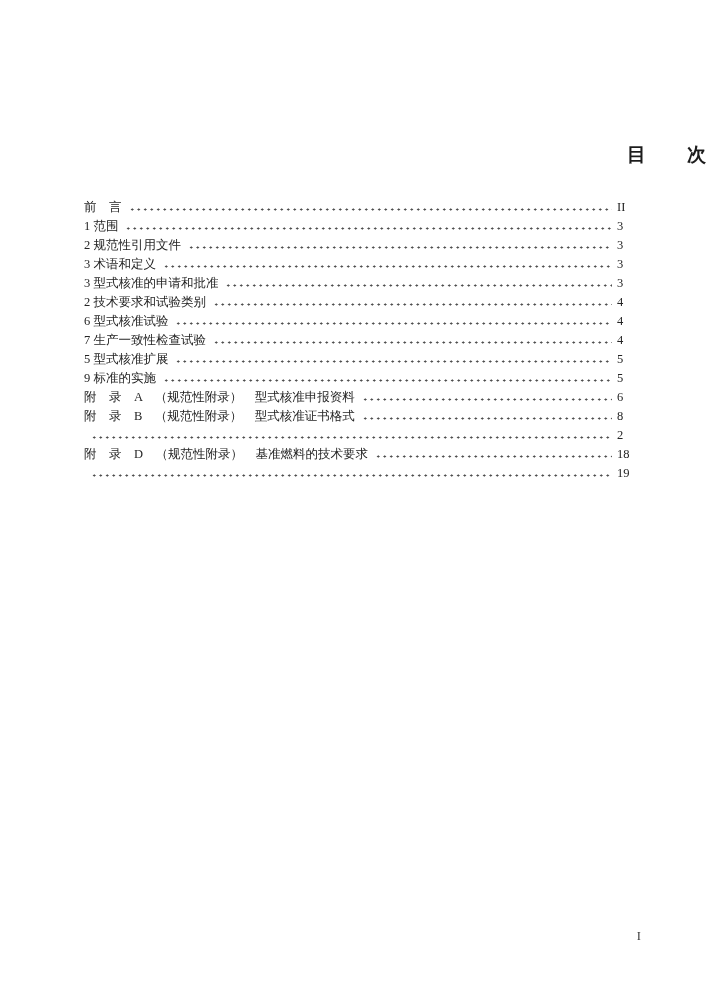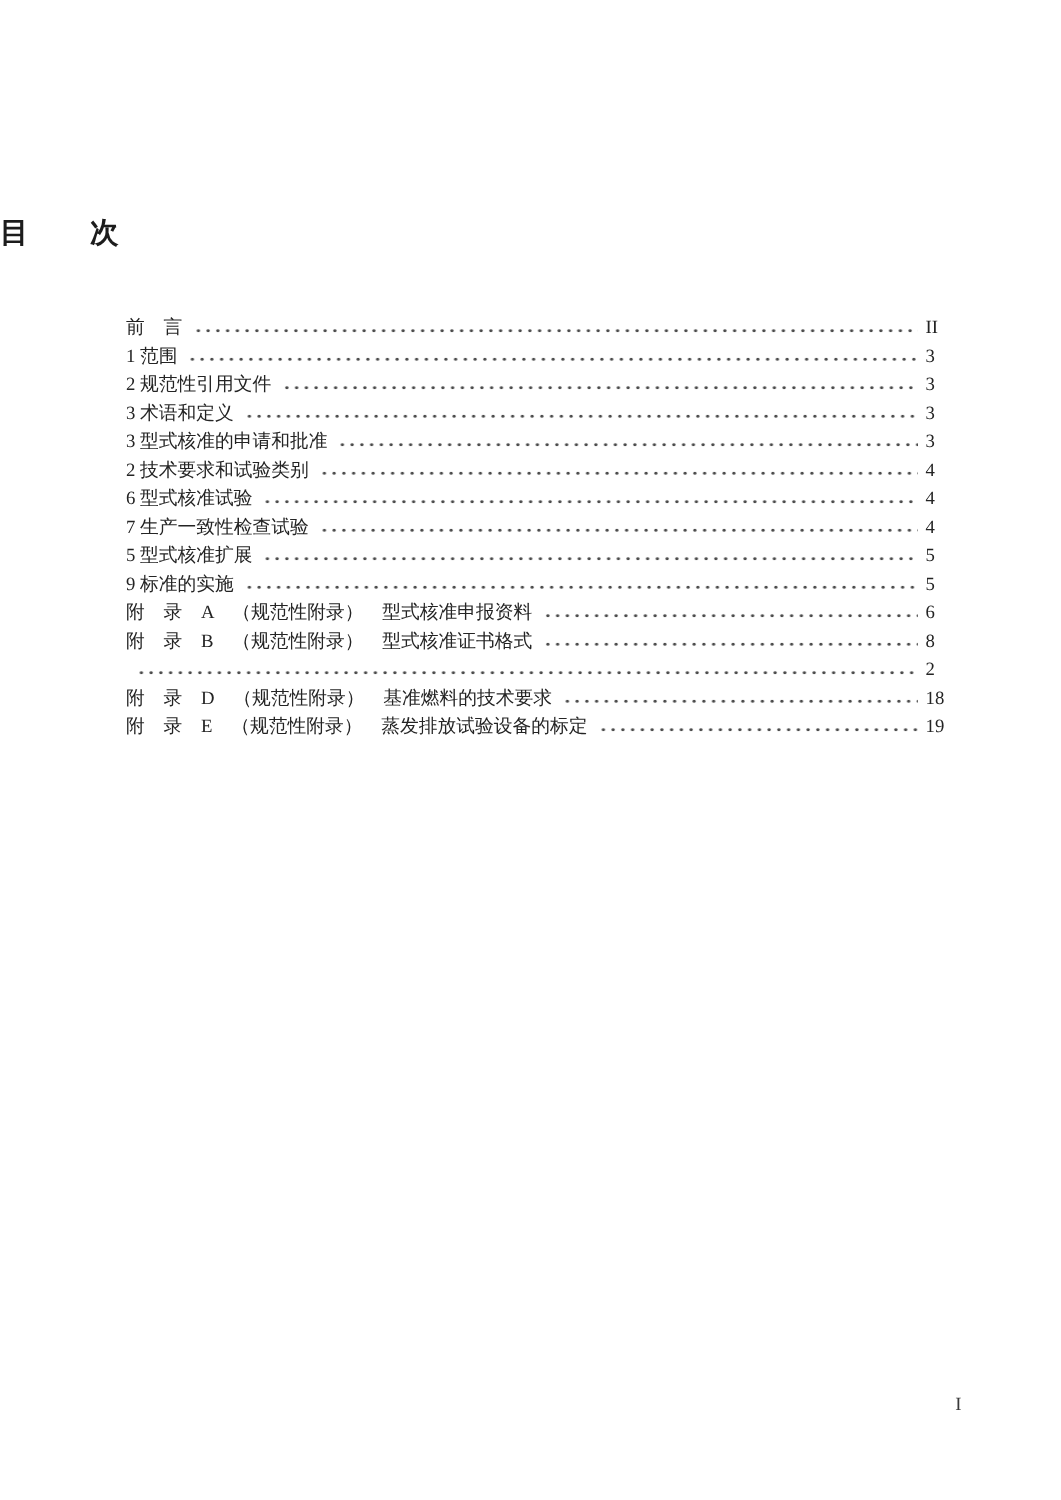--- a/index.html
+++ b/index.html
@@ -19,29 +19,29 @@
     overflow: hidden;
     font-family: "Liberation Serif", "DejaVu Serif", serif;
     color: #222222;
   }
   .doc-title {
     position: absolute;
     top: 142px;
     left: 0;
     width: 100%;
     margin: 0;
-    text-align: left;
+    text-align: right;
     font-size: 19px;
     font-weight: 600;
     color: #1c1c1c;
     letter-spacing: 1px;
   }
   .toc {
     position: absolute;
-    top: 209px;
+    top: 198px;
     left: 84px;
     right: 68px;
   }
   .toc-row {
     display: flex;
     align-items: baseline;
     height: 19px;
     font-size: 12.5px;
     line-height: 19px;
     color: #242424;
@@ -157,20 +157,19 @@
     <span class="pagenum">2</span>
   </div>
 
   <div class="toc-row">
     <span class="toc-label">附　录　D　（规范性附录）　基准燃料的技术要求</span>
     <span class="leader"></span>
     <span class="pagenum">18</span>
   </div>
 
   <div class="toc-row">
-    <span class="toc-label">附　录　E　（规范性附录）　蒸发排放试验设备的标定</span>
     <span class="leader"></span>
     <span class="pagenum">19</span>
   </div>
 </div>
 
   <div class="footer-num">I</div>
 </div>
 
 </body></html>

